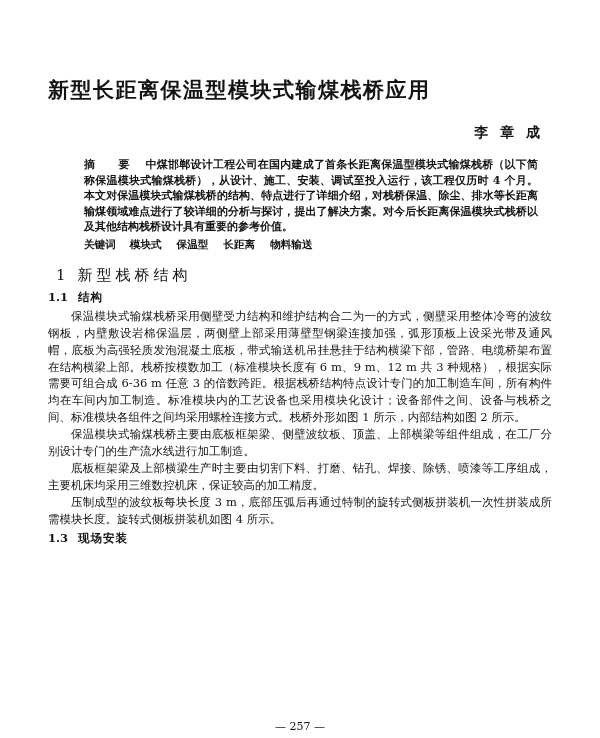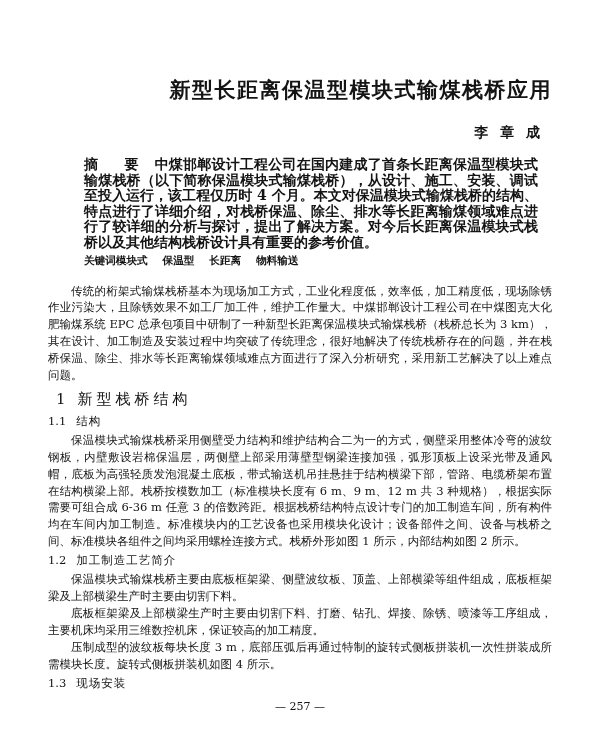--- a/index.html
+++ b/index.html
@@ -15,56 +15,57 @@
     padding: 76px 48px 0 48px;
     background: #ffffff;
     color: #141414;
     font-family: "DejaVu Serif", "Liberation Serif", serif;
     overflow: hidden;
   }
   .title {
     margin: 0 0 20px 0;
     font-size: 21px;
     font-weight: bold;
-    text-align: right;
+    text-align: left;
     letter-spacing: 1.5px;
     white-space: nowrap;
   }
   .author {
     margin: 0 0 15px 0;
     font-size: 14px;
     font-weight: bold;
     text-align: right;
     letter-spacing: 0.85em;
     text-indent: 0.85em;
   }
   .affiliation {
     margin: 0 0 28px 0;
     font-size: 11px;
     text-align: center;
     letter-spacing: 0.5px;
   }
   .abstract {
     margin: 8px 14px 0 36px;
-    font-size: 14px;
+    font-size: 11px;
     line-height: 15.6px;
     font-weight: bold;
     text-align: justify;
   }
   .abstract .abs-label {
     letter-spacing: 6px;
     margin-right: 10px;
   }
   .keywords {
     margin: 1px 14px 0 36px;
     font-size: 10.6px;
     line-height: 16px;
     font-weight: bold;
   }
   .keywords .kw-label {
+    margin-right: 14px;
   }
   .keywords .kw-term {
     margin-right: 15px;
   }
   .body-text {
     margin-top: 15px;
     font-size: 11.5px;
     line-height: 16.9px;
     text-align: justify;
   }
@@ -78,31 +79,31 @@
     font-weight: normal;
     letter-spacing: 4px;
   }
   .sec-heading .sec-num {
     margin-right: 12px;
     letter-spacing: 0;
   }
   .sub-heading {
     margin: 2px 0 2px 0;
     font-size: 11.5px;
-    font-weight: normal;
+    font-weight: bold;
     letter-spacing: 1px;
   }
   .sub-heading .sub-num {
     margin-right: 10px;
     letter-spacing: 0;
   }
   .page-number {
     position: absolute;
     left: 0;
-    bottom: 25px;
+    bottom: 5px;
     width: 100%;
     text-align: center;
     font-size: 11px;
   }
 </style>
 </head>
 <body>
 
 <div class="page">
 
@@ -114,37 +115,33 @@
   <div class="abstract">
     <span class="abs-label">摘　要</span><span>中煤邯郸设计工程公司在国内建成了首条长距离保温型模块式输煤栈桥（以下简称保温模块式输煤栈桥），从设计、施工、安装、调试至投入运行，该工程仅历时 4 个月。本文对保温模块式输煤栈桥的结构、特点进行了详细介绍，对栈桥保温、除尘、排水等长距离输煤领域难点进行了较详细的分析与探讨，提出了解决方案。对今后长距离保温模块式栈桥以及其他结构栈桥设计具有重要的参考价值。</span>
   </div>
 
   <div class="keywords">
     <span class="kw-label">关键词</span><span class="kw-term">模块式</span><span class="kw-term">保温型</span><span class="kw-term">长距离</span><span class="kw-term">物料输送</span>
   </div>
 
   <div class="body-text">
 
-    <p>传统的桁架式输煤栈桥基本为现场加工方式，工业化程度低，效率低，加工精度低，现场除锈作业污染大，且除锈效果不如工厂加工件，维护工作量大。中煤邯郸设计工程公司在中煤图克大化肥输煤系统 EPC 总承包项目中研制了一种新型长距离保温模块式输煤栈桥（栈桥总长为 3 km），其在设计、加工制造及安装过程中均突破了传统理念，很好地解决了传统栈桥存在的问题，并在栈桥保温、除尘、排水等长距离输煤领域难点方面进行了深入分析研究，采用新工艺解决了以上难点问题。</p>
 
     <h2 class="sec-heading">
       <span class="sec-num">1</span><span>新型栈桥结构</span>
     </h2>
 
     <h3 class="sub-heading">
       <span class="sub-num">1.1</span><span>结构</span>
     </h3>
 
     <p>保温模块式输煤栈桥采用侧壁受力结构和维护结构合二为一的方式，侧壁采用整体冷弯的波纹钢板，内壁敷设岩棉保温层，两侧壁上部采用薄壁型钢梁连接加强，弧形顶板上设采光带及通风帽，底板为高强轻质发泡混凝土底板，带式输送机吊挂悬挂于结构横梁下部，管路、电缆桥架布置在结构横梁上部。栈桥按模数加工（标准模块长度有 6 m、9 m、12 m 共 3 种规格），根据实际需要可组合成 6-36 m 任意 3 的倍数跨距。根据栈桥结构特点设计专门的加工制造车间，所有构件均在车间内加工制造。标准模块内的工艺设备也采用模块化设计；设备部件之间、设备与栈桥之间、标准模块各组件之间均采用螺栓连接方式。栈桥外形如图 1 所示，内部结构如图 2 所示。</p>
 
-    <h3 class="sub-heading">
-      <span class="sub-num">1.2</span><span>加工制造工艺简介</span>
-    </h3>
 
-    <p>保温模块式输煤栈桥主要由底板框架梁、侧壁波纹板、顶盖、上部横梁等组件组成，底板框架梁及上部横梁生产时主要由切割下料。</p>
+    <p>保温模块式输煤栈桥主要由底板框架梁、侧壁波纹板、顶盖、上部横梁等组件组成，在工厂分别设计专门的生产流水线进行加工制造。</p>
     <p>底板框架梁及上部横梁生产时主要由切割下料、打磨、钻孔、焊接、除锈、喷漆等工序组成，主要机床均采用三维数控机床，保证较高的加工精度。</p>
     <p>压制成型的波纹板每块长度 3 m，底部压弧后再通过特制的旋转式侧板拼装机一次性拼装成所需模块长度。旋转式侧板拼装机如图 4 所示。</p>
 
     <h3 class="sub-heading">
       <span class="sub-num">1.3</span><span>现场安装</span>
     </h3>
 
   </div>
 
   <div class="page-number">— 257 —</div>

